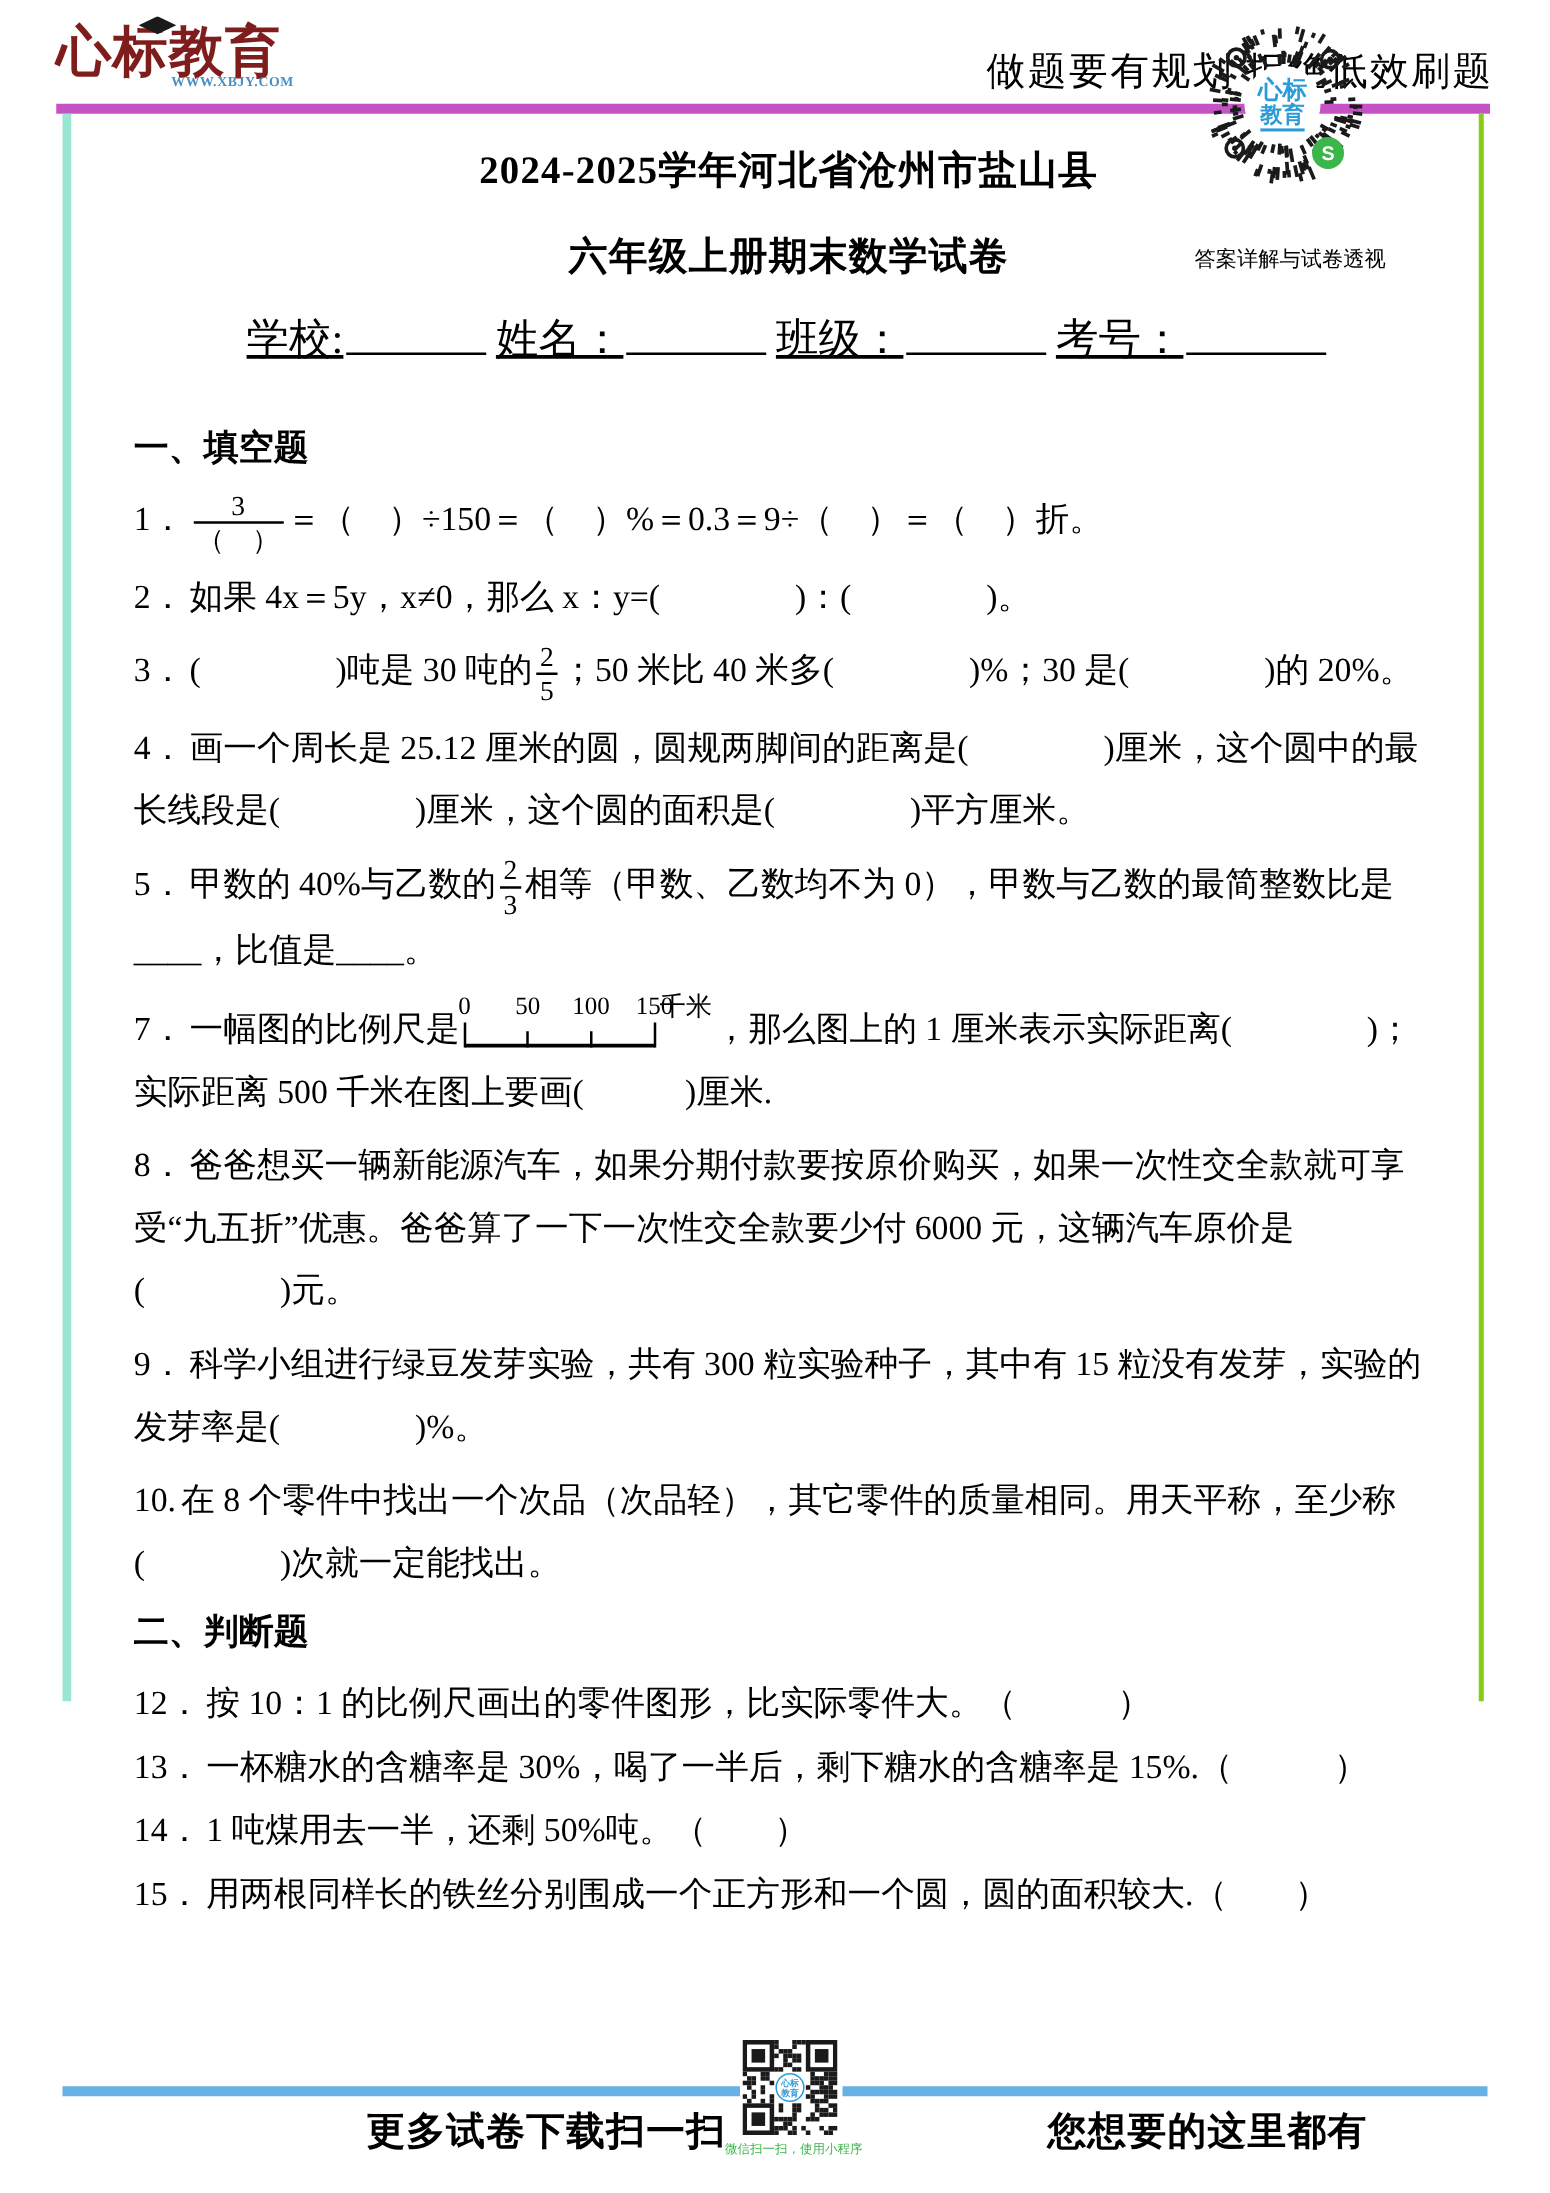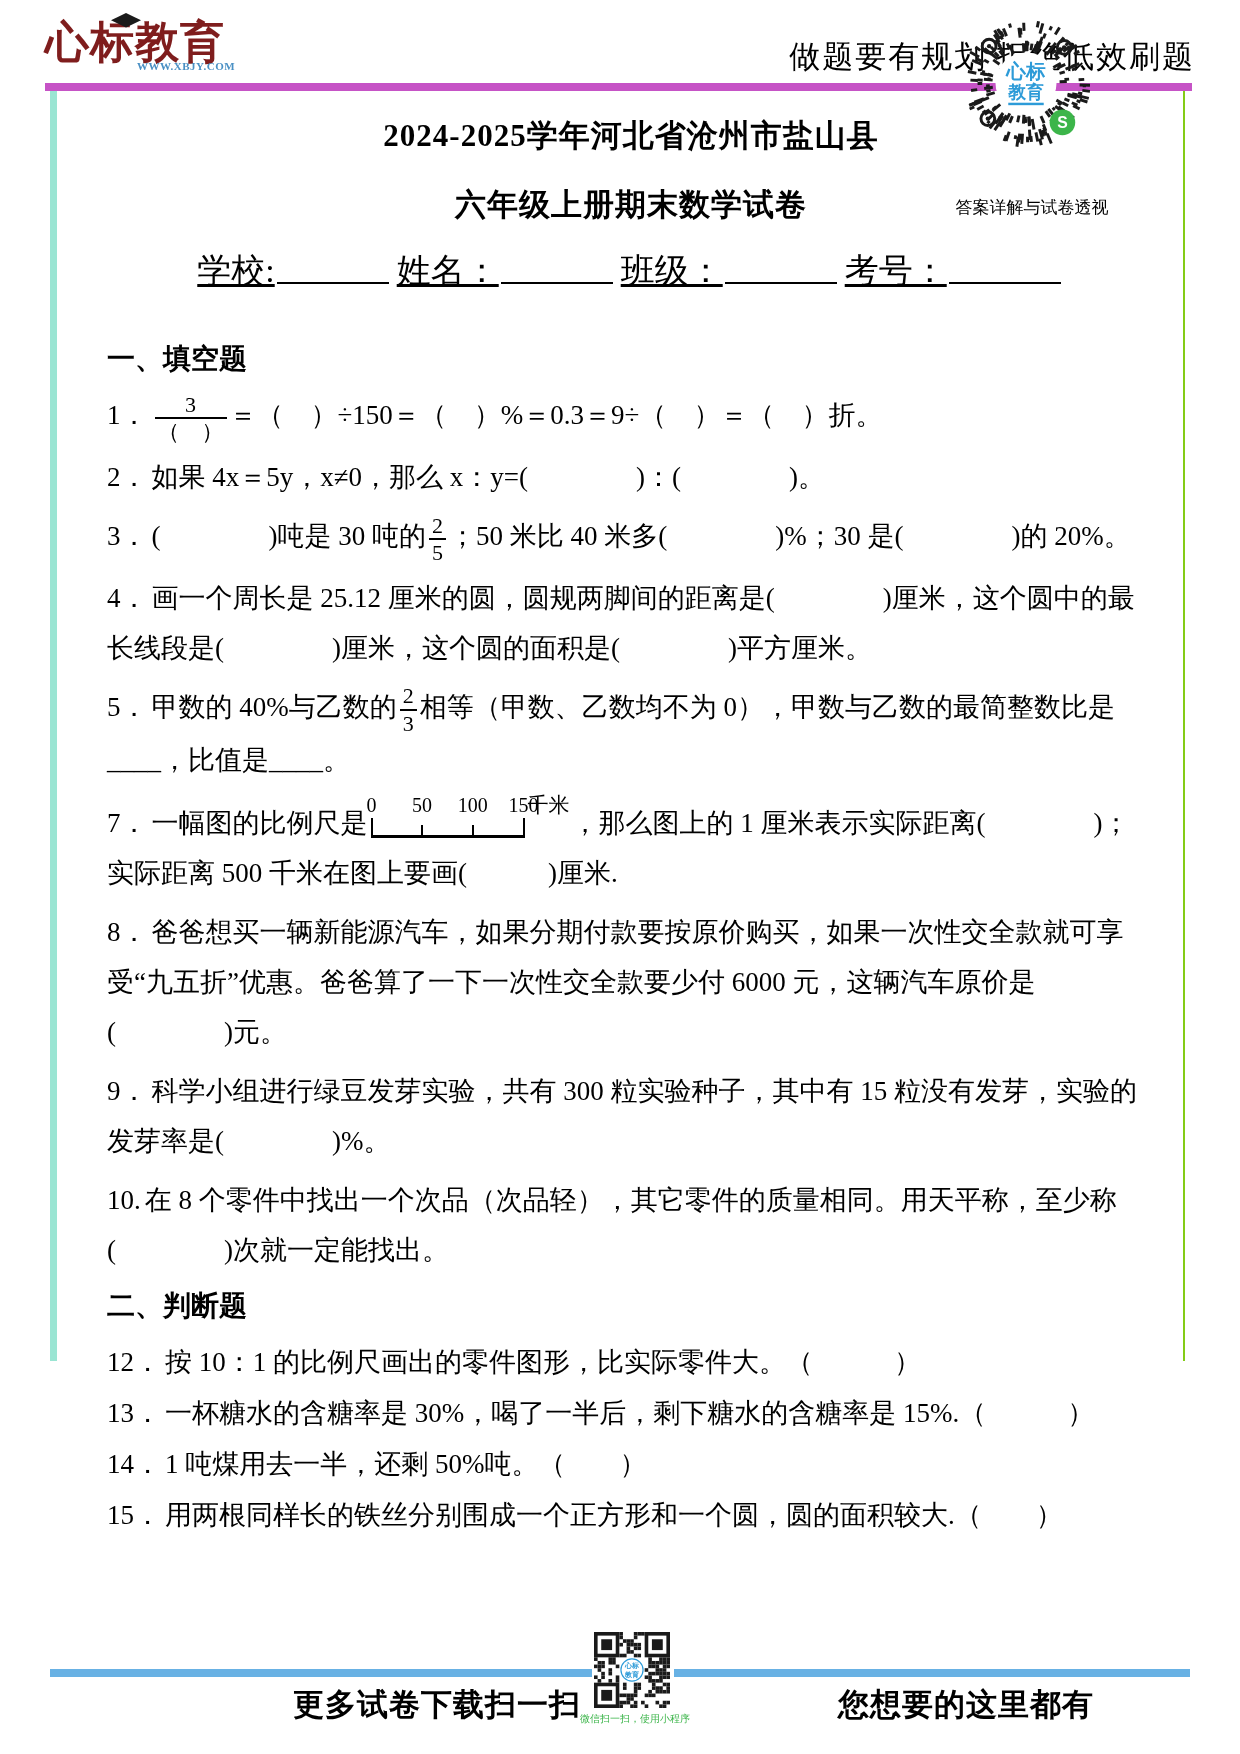--- a/index.html
+++ b/index.html
@@ -13,21 +13,21 @@
              font-size:44px;line-height:48px;color:#7f1d1d;letter-spacing:1px;}
   .logo-cap{position:absolute;left:66px;top:-5px;width:30px;height:16px;background:#1a1a1a;
             clip-path:polygon(50% 0,100% 45%,50% 90%,0 45%);}
   .logo-sub{position:absolute;left:92px;top:42px;font-family:Liberation Serif, serif;
             font-size:11px;font-weight:bold;color:#4a90c4;letter-spacing:0.5px;}
   .tagline{position:absolute;right:0;top:22px;font-size:31px;letter-spacing:2px;}
 
   
   .rule-top{position:absolute;left:45px;top:83px;width:1147px;height:8px;background:#c653c6;}
   .frame{position:absolute;left:50px;top:91px;width:1126px;height:1270px;
-         border-left:7px solid #9ae5d3;border-right:2px solid #84cc16;
+         border-left:7px solid #9ae5d3;border-right:4px solid #84cc16;
          box-sizing:content-box;}
   .rule-bottom{position:absolute;left:50px;top:1669px;width:1140px;height:8px;background:#68b1e4;}
 
   .content{position:relative;width:1048px;margin:0 28px 0 50px;padding-top:24px;}
 
   h1.t1,h1.t2{margin:0;text-align:center;font-size:31px;font-weight:bold;letter-spacing:1px;}
   h1.t1{margin-bottom:27px;}
   h1.t2{margin-bottom:22px;}
 
   .info-line{text-align:center;font-size:34px;white-space:nowrap;text-decoration:underline;}

